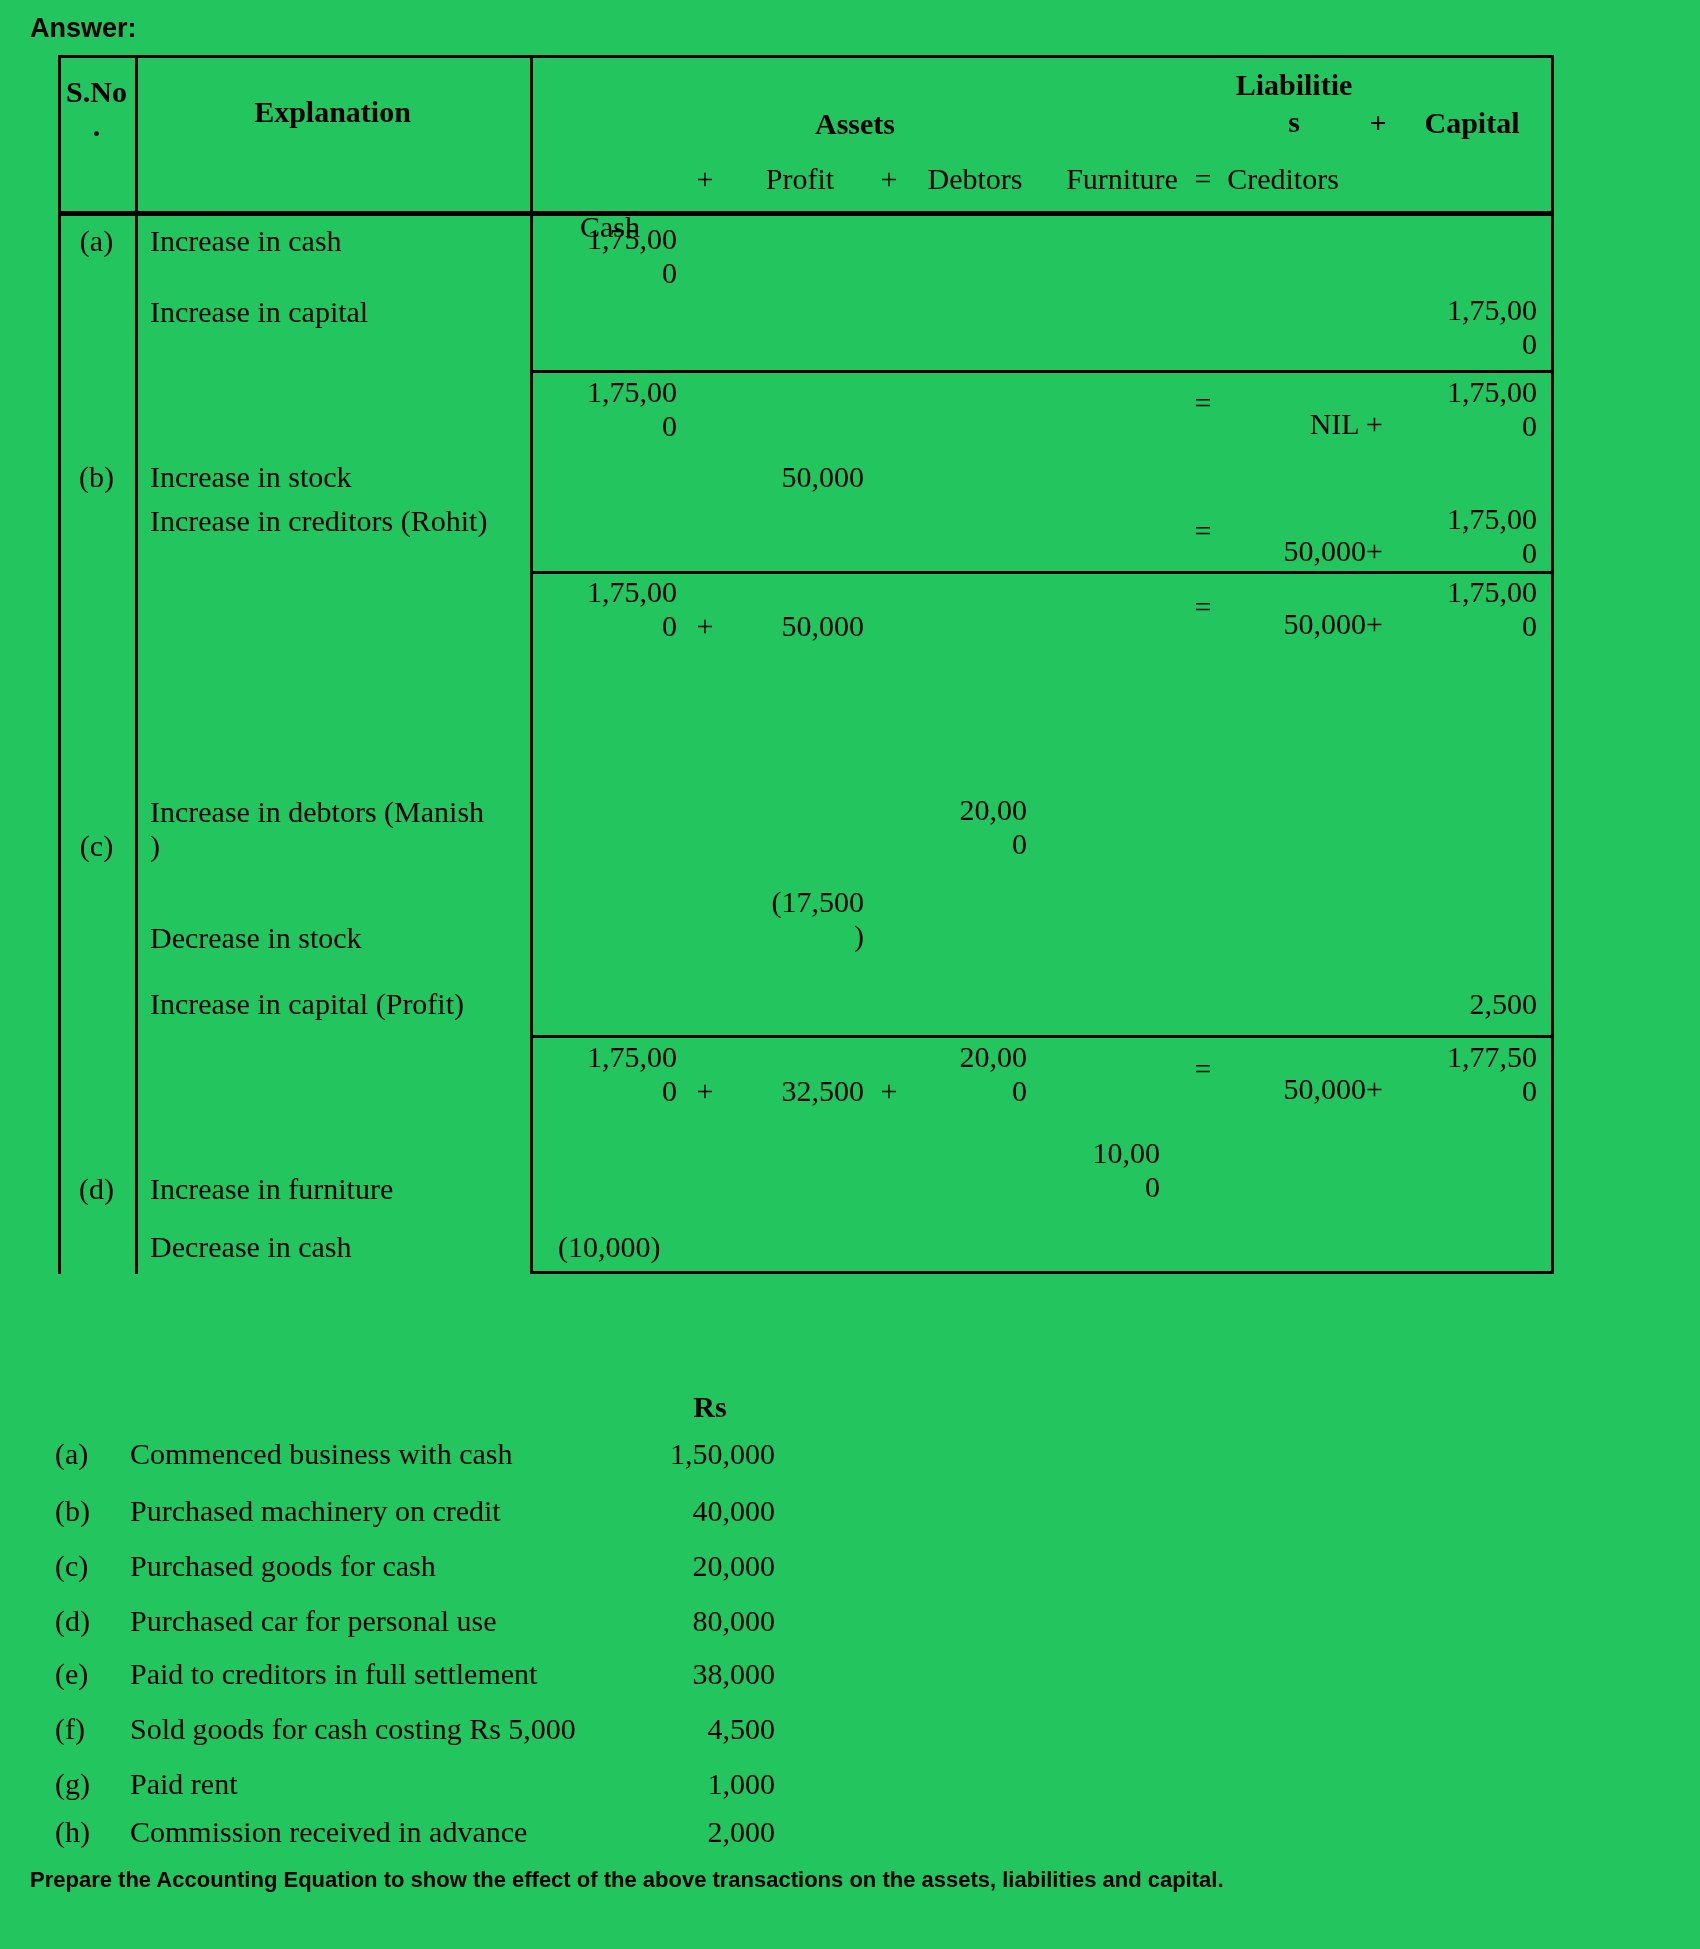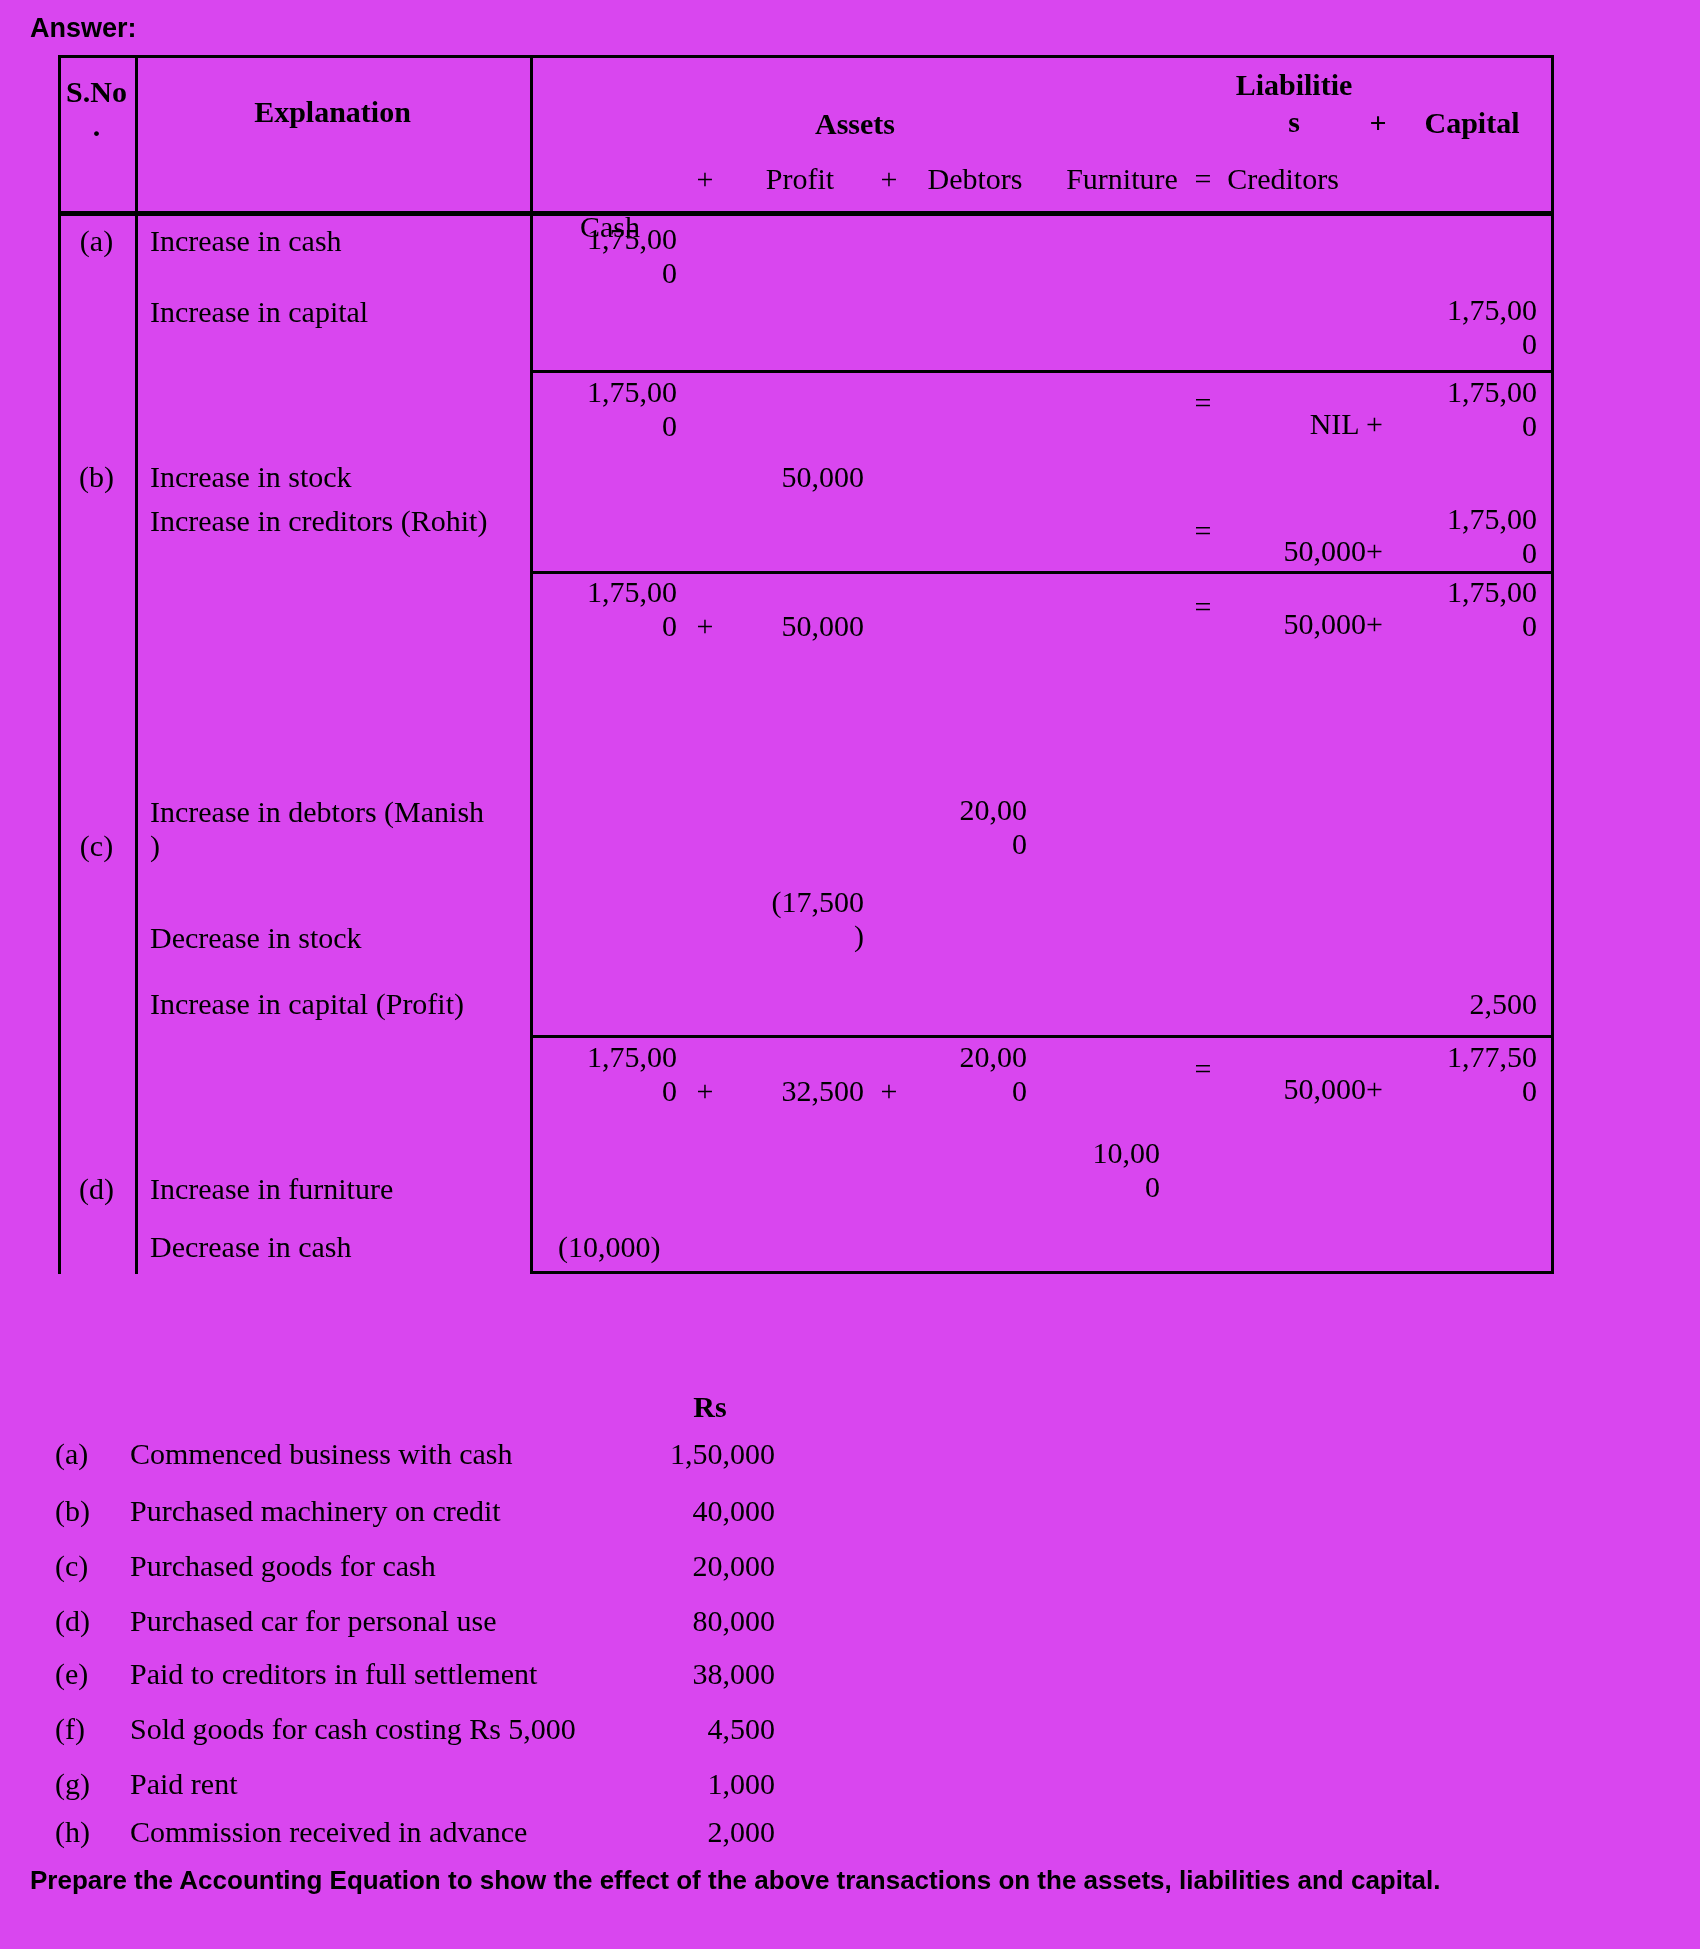--- a/index.html
+++ b/index.html
@@ -1,16 +1,16 @@
 <!DOCTYPE html>
 <html><head>
 <meta charset="utf-8">
 <style>
   html,body{margin:0;padding:0;background:#fff;}
-  #page{position:relative;width:1700px;height:1949px;background:#d946ef;overflow:hidden;
+  #page{position:relative;width:1700px;height:1949px;background:#22c55e;overflow:hidden;
         font-family:"Liberation Serif",serif;color:#000;}
   .t{position:absolute;font:30px/34px "Liberation Serif",serif;white-space:pre-line;color:#000;}
   .num{text-align:right;}
   .ctr{text-align:center;}
   .b{font-weight:bold;}
   .sans{position:absolute;font-family:"Liberation Sans",sans-serif;font-weight:bold;
         font-size:27px;line-height:32px;color:#000;white-space:pre;}
   .hline,.vline{position:absolute;background:#000;}
 </style>
 </head>
@@ -139,15 +139,15 @@
   <div class="t num" style="left:575px;top:1712px;width:200px;">4,500</div>
 
   <div class="t" style="left:55px;top:1767px;width:60px;">(g)</div>
   <div class="t" style="left:130px;top:1767px;width:520px;">Paid rent</div>
   <div class="t num" style="left:575px;top:1767px;width:200px;">1,000</div>
 
   <div class="t" style="left:55px;top:1815px;width:60px;">(h)</div>
   <div class="t" style="left:130px;top:1815px;width:520px;">Commission received in advance</div>
   <div class="t num" style="left:575px;top:1815px;width:200px;">2,000</div>
 
-  <div class="sans" style="left:30px;top:1864px;font-size:26px;">Prepare the Accounting Equation to show the effect of the above transactions on the assets, liabilities and capital.</div>
+  <div class="sans" style="left:30px;top:1864px;font-size:22px;">Prepare the Accounting Equation to show the effect of the above transactions on the assets, liabilities and capital.</div>
 
 </div>
 
 </body></html>

